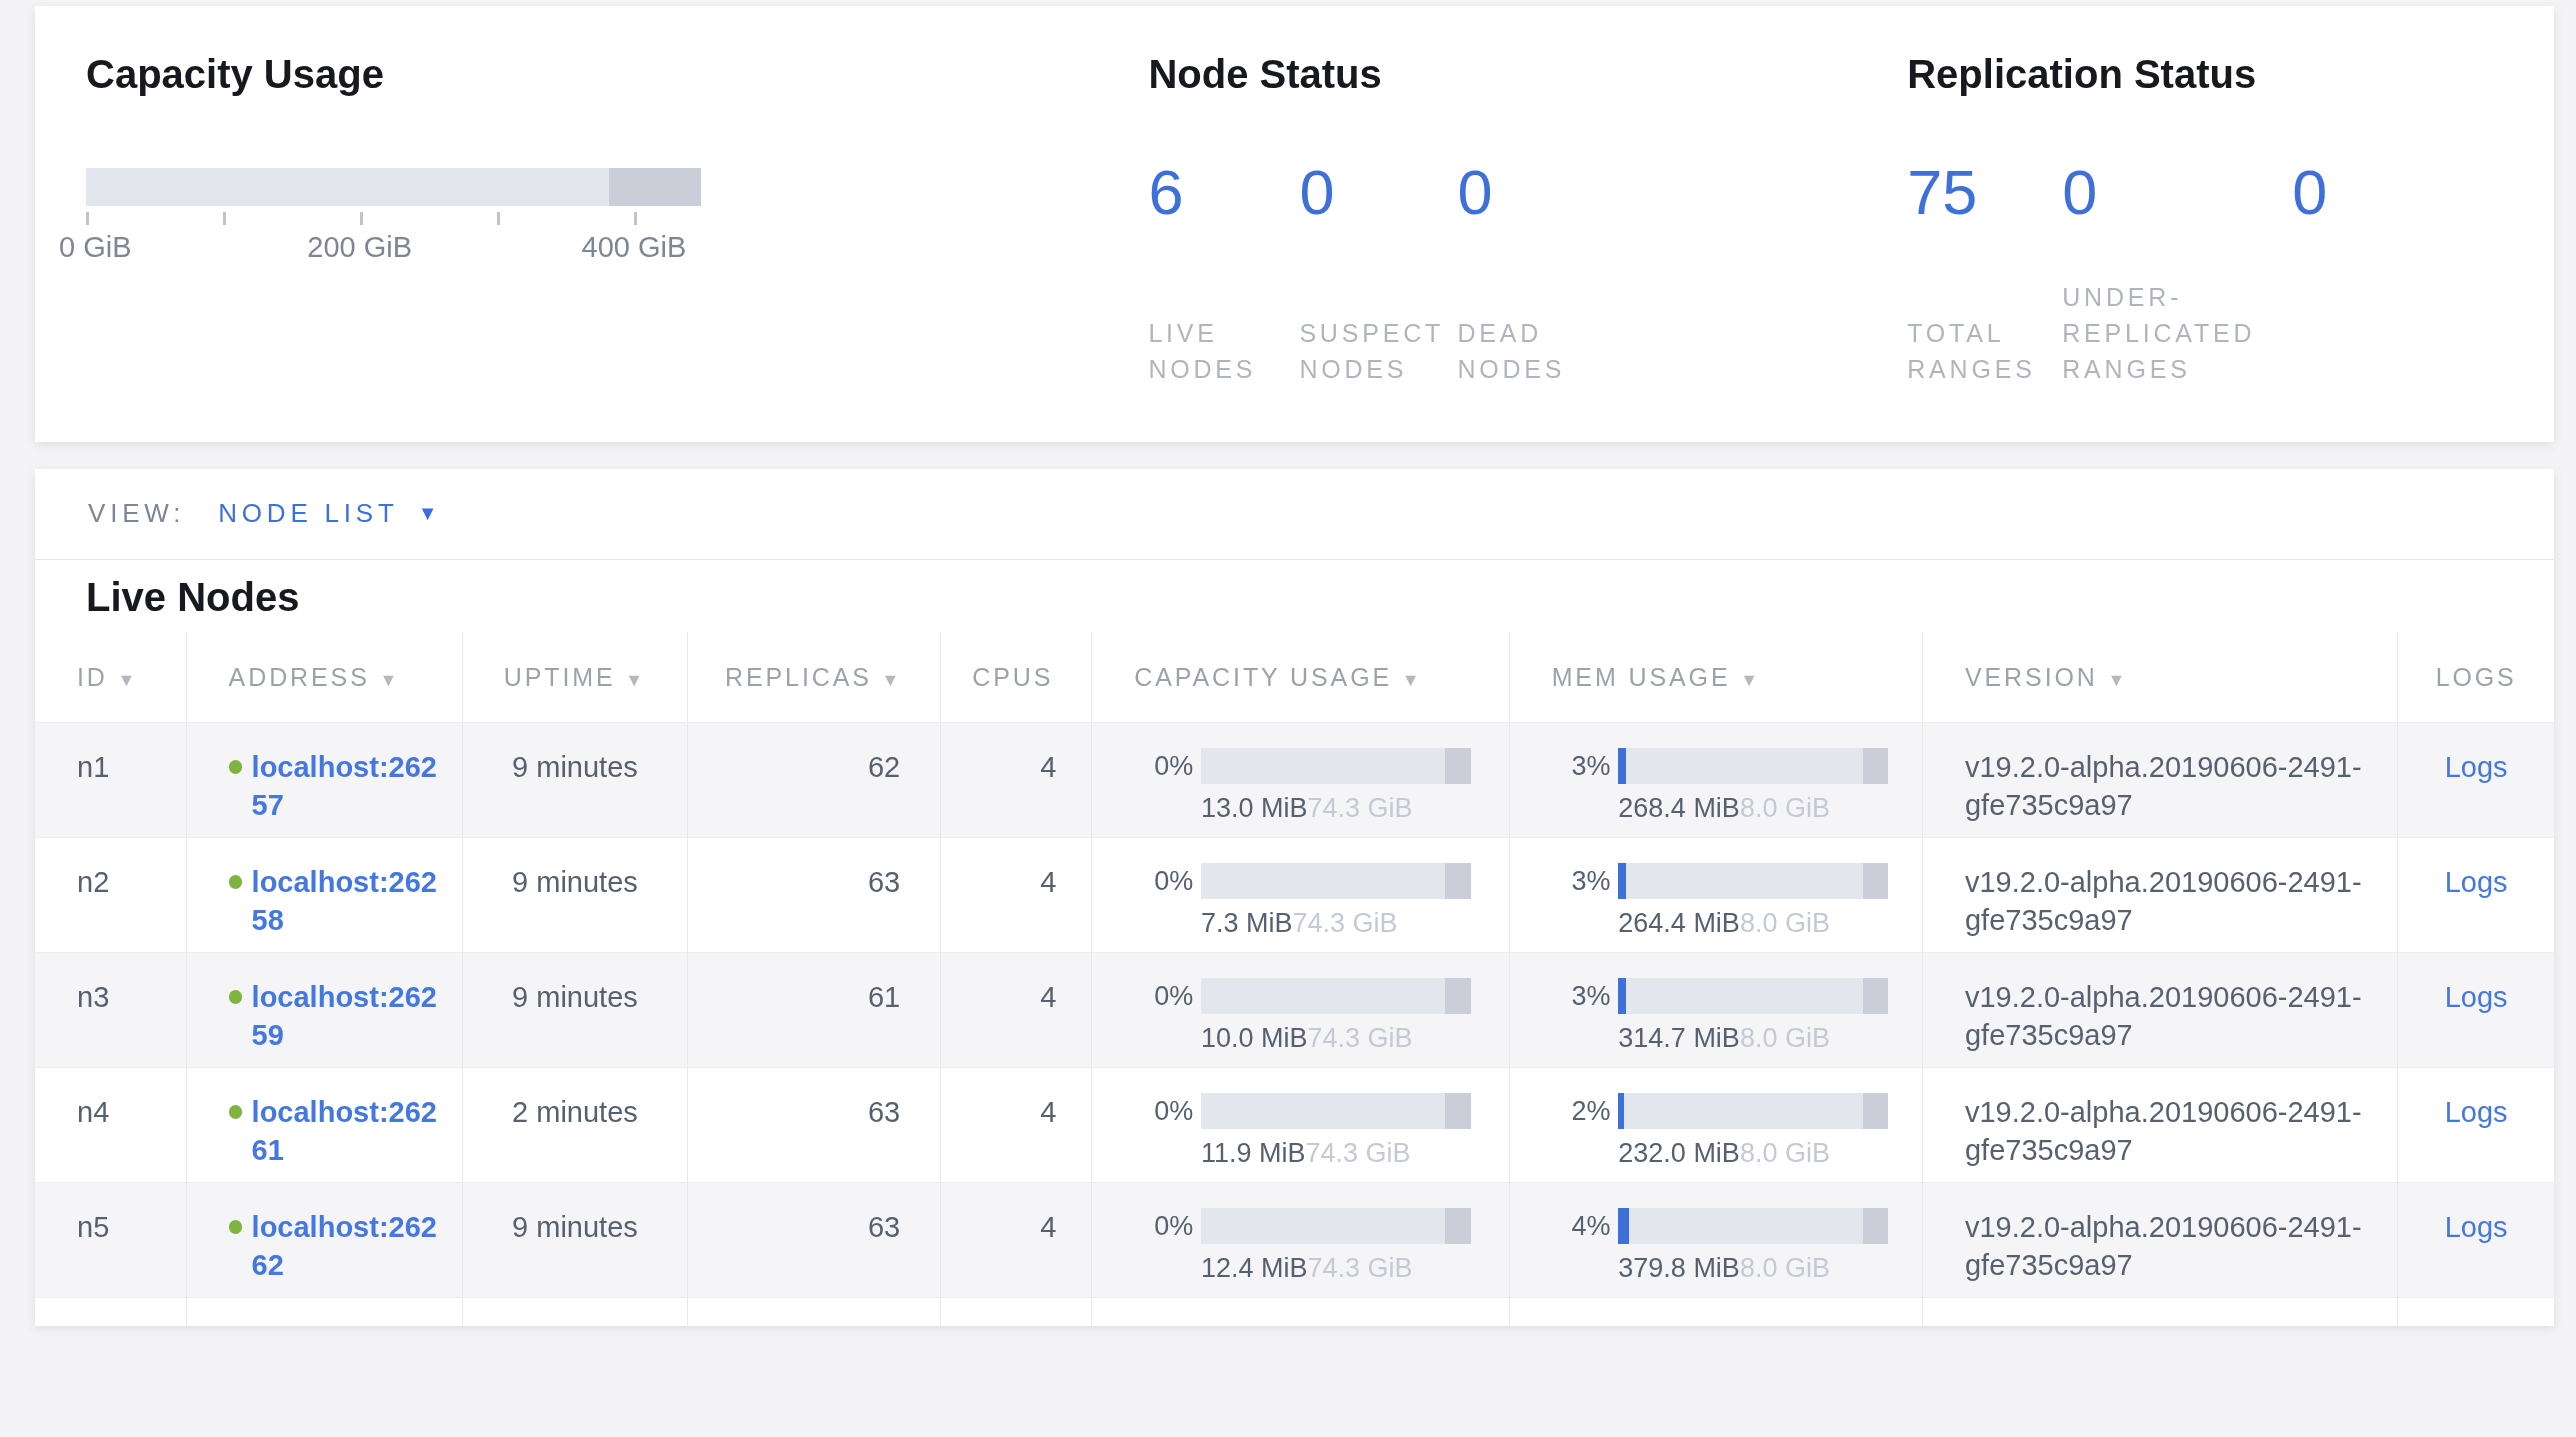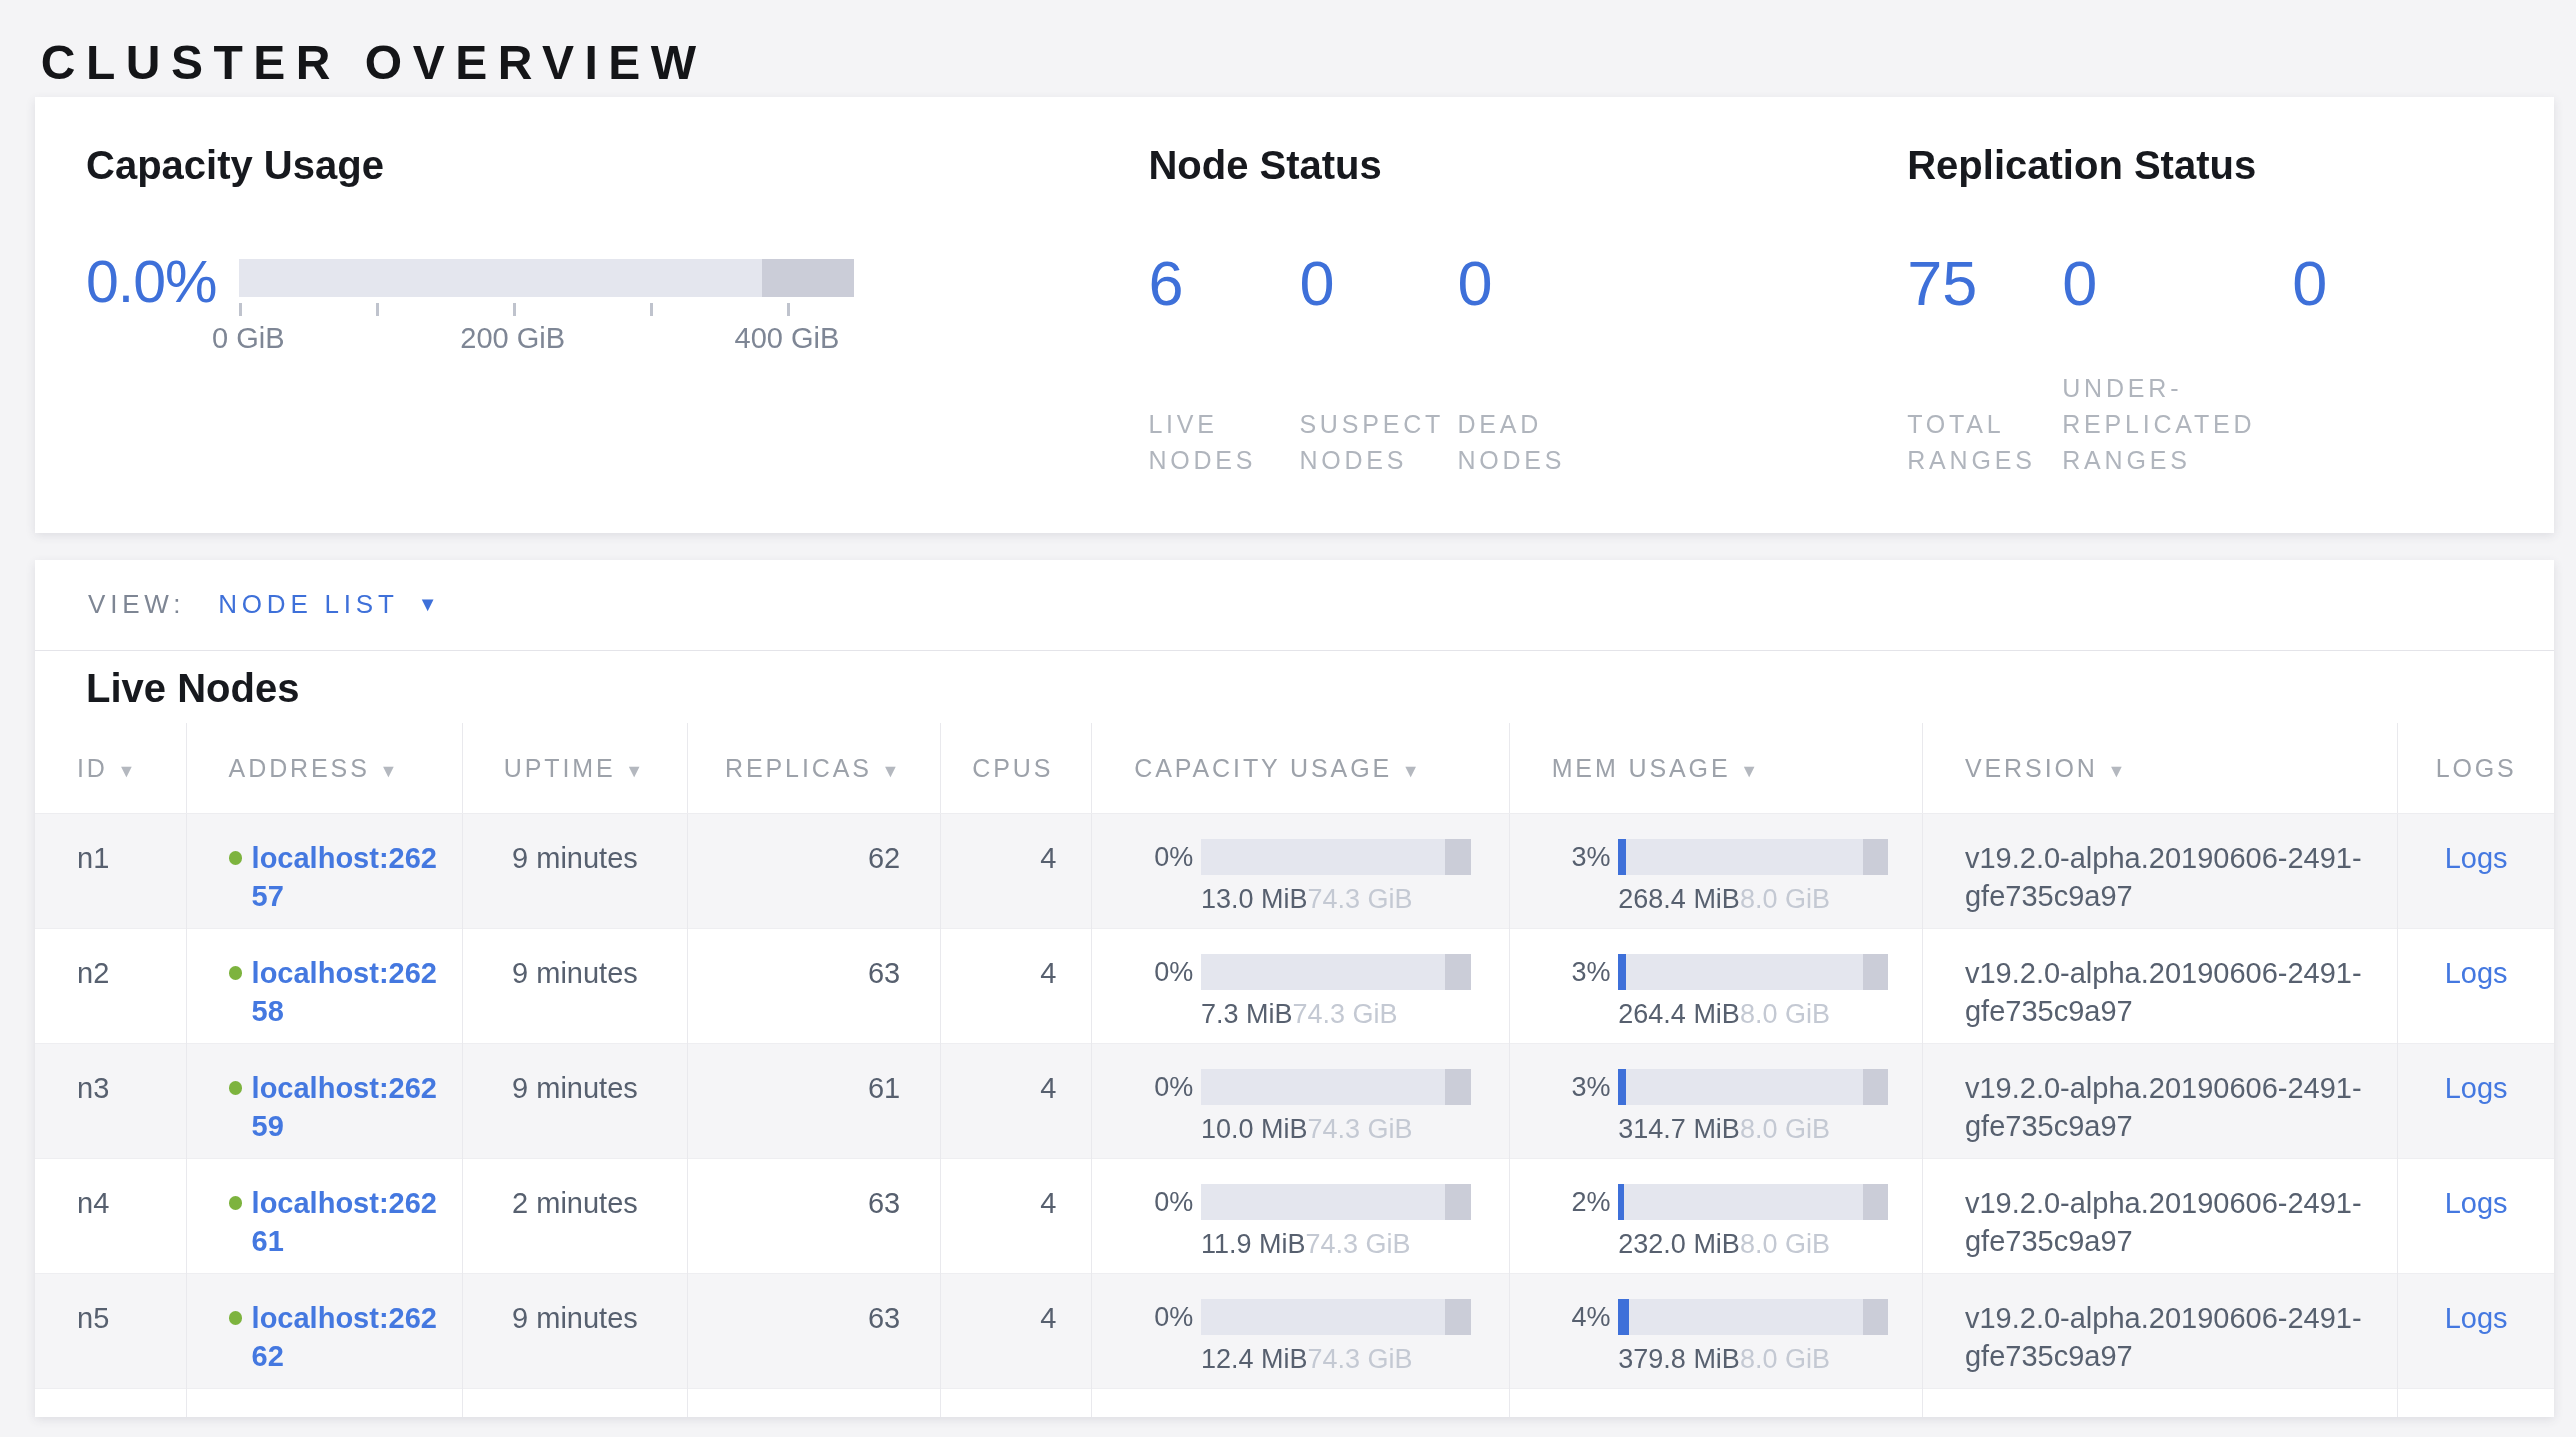--- a/index.html
+++ b/index.html
@@ -145,28 +145,26 @@
   .logs-link { color:#4478e0; text-decoration:none; cursor:pointer; }
 
   tr.row-partial { height:29px; border-top:1.9px solid #eeeef1; }
   tr.row-partial td { background:#ffffff; padding:0; }
 </style>
 </head>
 <body>
 
 <div class="page">
 
-  <h1 class="page-title">CLUSTER OVERVIEW</h1>
 
   <section class="card summary-card">
 
     <div class="sec sec-capacity">
       <h2 class="sec-title">Capacity Usage</h2>
       <div class="cap-main">
-        <div class="cap-pct">0.0%</div>
         <div class="cap-chart">
           <div class="cap-bar">
             <div class="cap-bar-dark"></div>
           </div>
           <div class="cap-ticks">
             <div class="cap-tick" style="left:0%"></div>
             <div class="cap-tick" style="left:22.3%"></div>
             <div class="cap-tick" style="left:44.5%"></div>
             <div class="cap-tick" style="left:66.8%"></div>
             <div class="cap-tick" style="left:89.1%"></div>

